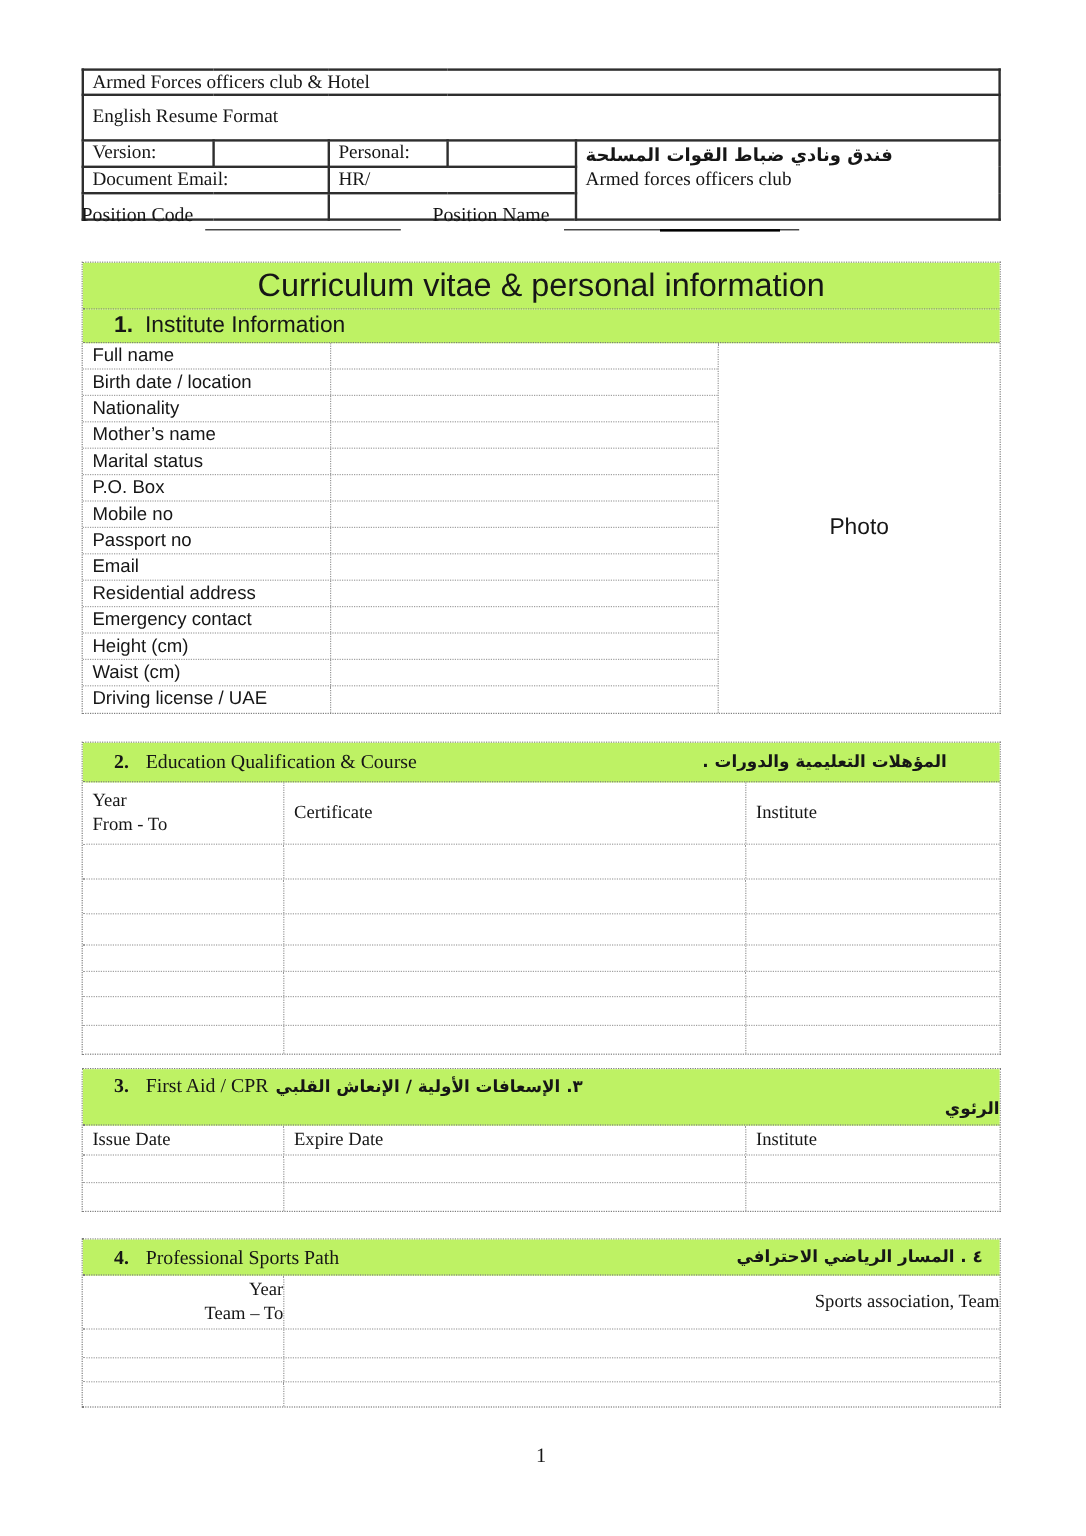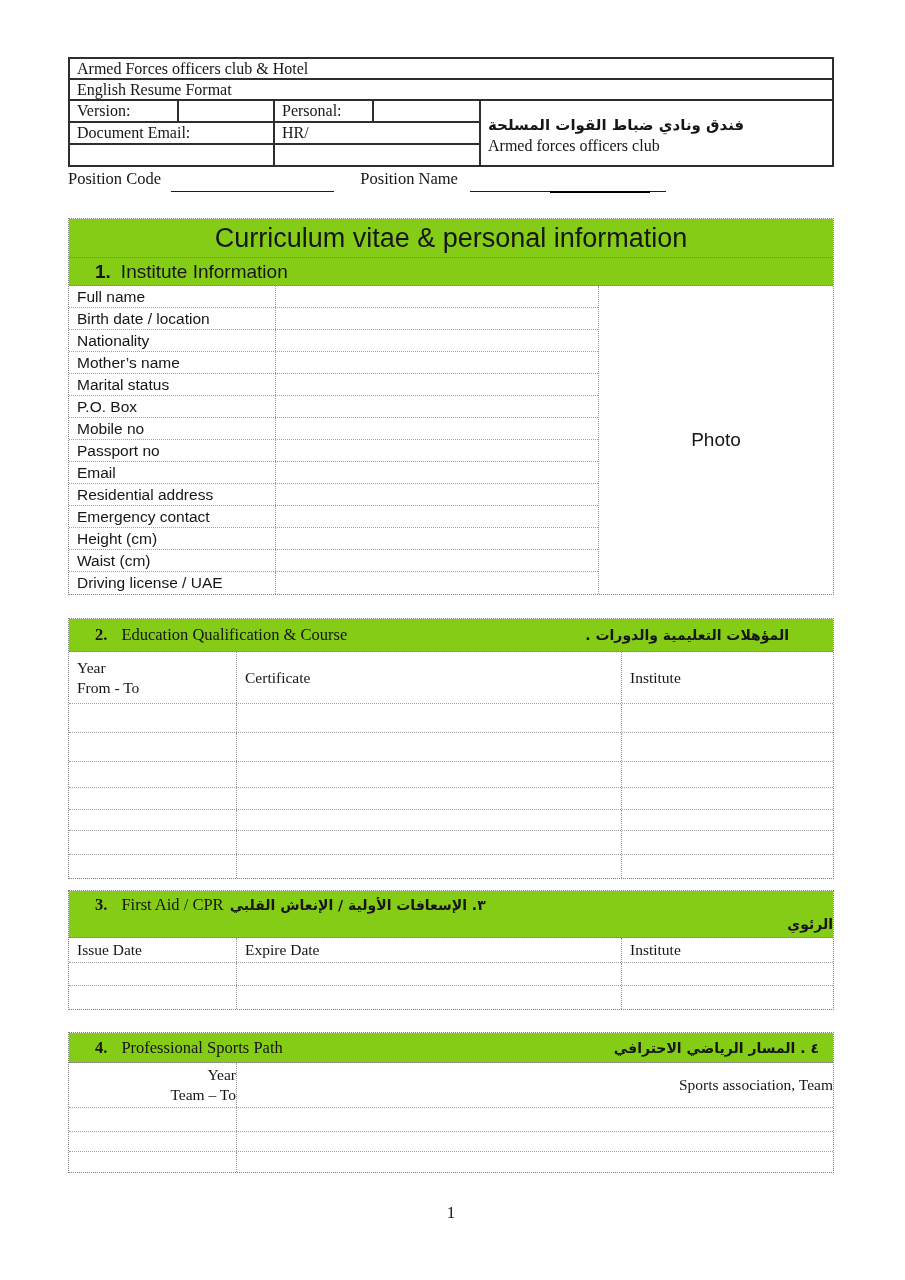--- a/index.html
+++ b/index.html
@@ -9,35 +9,35 @@
     font-family:"Liberation Serif","DejaVu Serif",serif; color:#161616;
     overflow:hidden;
   }
   .sans { font-family:"Liberation Sans","DejaVu Sans",sans-serif; }
   .ar { font-family:"DejaVu Sans",sans-serif; direction:rtl; unicode-bidi:isolate; font-weight:bold; }
 
   
   table.hdr { position:absolute; left:68px; top:57px; width:766px;
     border-collapse:collapse; table-layout:fixed; font-size:16px; }
   table.hdr td { border:2px solid #2e2e2e; padding:0 0 0 7px; vertical-align:middle; }
-  table.hdr td.org-cell { vertical-align:top; padding:14px 6px 0 7px; }
+  table.hdr td.org-cell { vertical-align:top; padding:1px 6px 0 7px; }
   .org-ar { font-size:15px; line-height:20px; text-align:left; }
   .org-en { font-size:16px; line-height:22px; }
 
   
   .pos-line { position:absolute; left:68px; top:166px; width:766px; height:26px;
     font-size:16.5px; line-height:26px; white-space:nowrap; }
   .blank { display:inline-block; height:20px; border-bottom:1.5px solid #1c1c1c;
     vertical-align:bottom; position:relative; }
   .blank .thick { position:absolute; left:80px; bottom:-2px; width:100px;
     border-bottom:2.5px solid #000; }
 
   
   .tbl { position:absolute; left:68px; width:766px; border:1px dotted #7d7d7d; background:#fff; }
-  .graybar { background:#84cc16; border-bottom:1px dotted #7d7d7d; }
+  .graybar { background:#bef264; border-bottom:1px dotted #7d7d7d; }
   .frow { display:flex; }
   .cell-r { border-right:1px dotted #979797; }
   .row-b { border-bottom:1px dotted #a0a0a0; }
 
   
   #cv { top:218px; }
   .cv-title { height:39px; line-height:39px; text-align:center;
     font-size:27px; color:#161616; }
   .sec1-bar { height:28px; line-height:28px; padding-left:26px; font-size:19px; }
   .sec1-bar b { margin-right:10px; }
@@ -94,21 +94,21 @@
         <col style="width:109px">
         <col style="width:96px">
         <col style="width:99px">
         <col style="width:107px">
         <col>
       </colgroup>
     <tbody>
         <tr style="height:21px">
       <td colspan="5">Armed Forces officers club &amp; Hotel</td>
     </tr>
-    <tr style="height:21px">
+    <tr style="height:38px">
       <td colspan="5">English Resume Format</td>
     </tr>
     <tr style="height:22px">
       <td>Version:</td>
       <td></td>
       <td>Personal:</td>
       <td></td>
       <td rowspan="3" class="org-cell">
         <div class="org-ar ar">فندق ونادي ضباط القوات المسلحة</div>
         <div class="org-en">Armed forces officers club</div>

